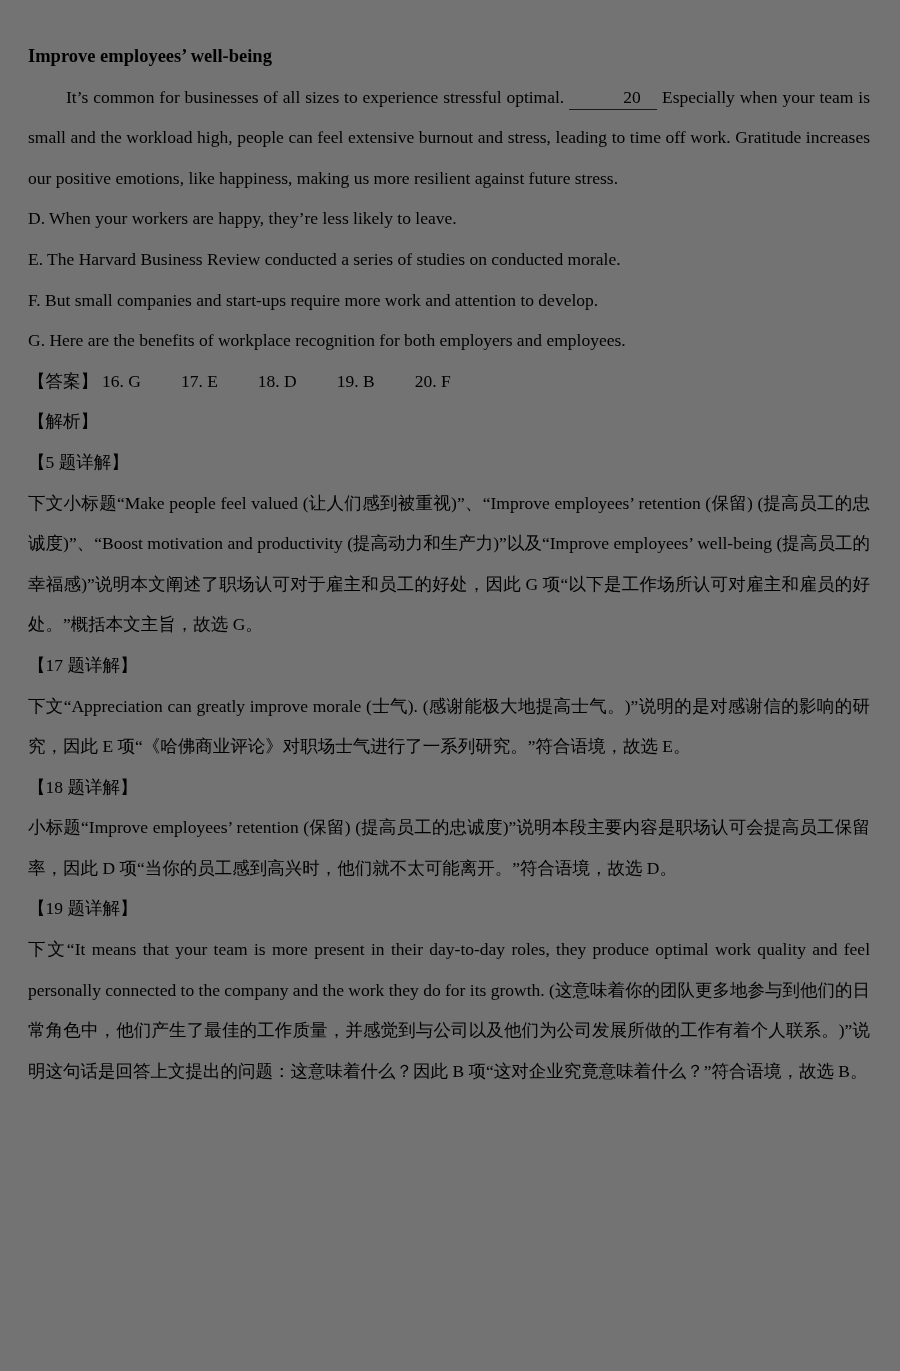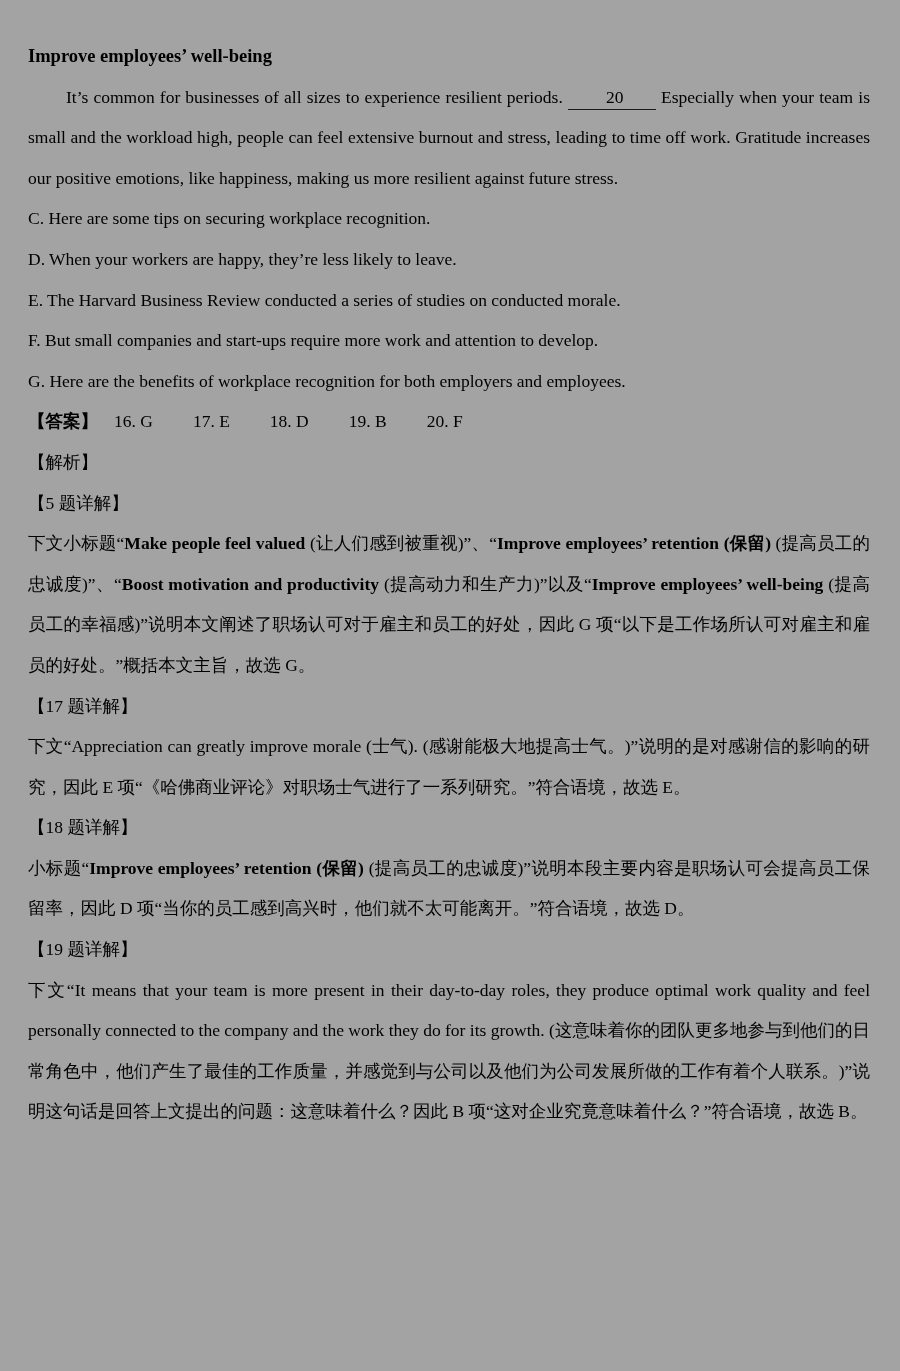--- a/index.html
+++ b/index.html
@@ -1,55 +1,55 @@
 <!DOCTYPE html>
 <html><head>
 <meta charset="utf-8">
 <style>
   html, body { margin: 0; padding: 0; background: #ffffff; }
   .page {
     position: relative;
     width: 900px;
     height: 1371px;
     box-sizing: border-box;
-    background: #a3a3a3;
+    background: #737373;
     padding: 36px 30px 0 28px;
     font-family: "Liberation Serif", "DejaVu Serif", serif;
     font-size: 17.5px;
     color: #000;
     overflow: hidden;
   }
   .page p, .page h1 { margin: 0; line-height: 40.6px; }
   h1.doc-title { font-size: 18.5px; font-weight: bold; }
   .para { text-align: justify; }
   .para.indent { text-indent: 38px; }
-  .b { font-weight: bold; }
+  .b { font-weight: normal; }
   .blank {
     display: inline-block;
     width: 88px;
+    text-align: center;
     border-bottom: 1.6px solid #1a1a1a;
     line-height: 20px;
     height: 22px;
     vertical-align: baseline;
   }
   .answer-line .ans { display: inline-block; margin-right: 40px; }
   .answer-line .ans:last-child { margin-right: 0; }
-  .answers-label { margin-right: 16px; font-weight: bold; }
+  .answers-label { margin-right: 4px; }
 </style>
 </head>
 <body>
 
 <div class="page">
 
   <h1 class="doc-title">Improve employees’ well-being</h1>
 
-  <p class="para indent"><span>It’s common for businesses of all sizes to experience resilient periods. </span><span class="blank">20</span><span> Especially when your team is small and the workload high, people can feel extensive burnout and stress, leading to time off work. Gratitude increases our positive emotions, like happiness, making us more resilient against future stress.</span></p>
+  <p class="para indent"><span>It’s common for businesses of all sizes to experience stressful optimal. </span><span class="blank">20</span><span> Especially when your team is small and the workload high, people can feel extensive burnout and stress, leading to time off work. Gratitude increases our positive emotions, like happiness, making us more resilient against future stress.</span></p>
 
   <div>
-      <p class="para">C. Here are some tips on securing workplace recognition.</p>
       <p class="para">D. When your workers are happy, they’re less likely to leave.</p>
       <p class="para">E. The Harvard Business Review conducted a series of studies on conducted morale.</p>
       <p class="para">F. But small companies and start-ups require more work and attention to develop.</p>
       <p class="para">G. Here are the benefits of workplace recognition for both employers and employees.</p>
     </div>
 
   <p class="answer-line">
     <span class="answers-label">【答案】</span><span><span class="ans">16. G</span><span class="ans">17. E</span><span class="ans">18. D</span><span class="ans">19. B</span><span class="ans">20. F</span></span>
   </p>
 

